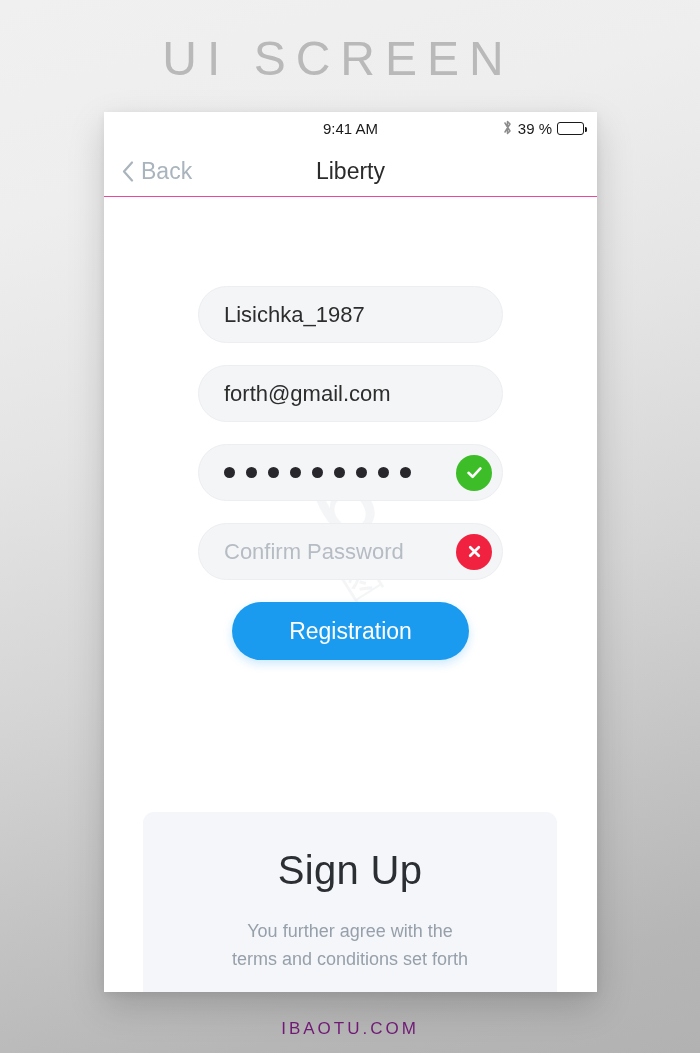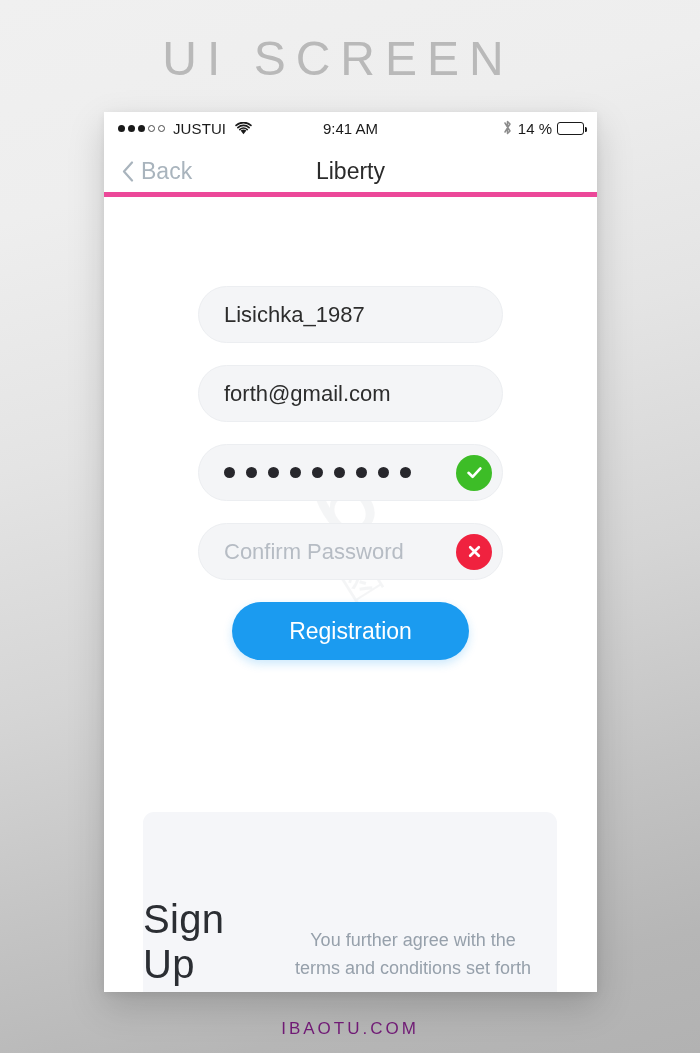--- a/index.html
+++ b/index.html
@@ -64,21 +64,21 @@
   .battery::after{
     content:""; position:absolute; right:-4px; top:3.5px;
     width:2.4px; height:5px; background:#1a1a1a; border-radius:0 1.5px 1.5px 0;
   }
   .battery-fill{ height:100%; background:#1a1a1a; border-radius:1px; }
 
   
   .navbar{
     position:relative; height:52px; width:100%;
     background:#ffffff;
-    border-bottom:5px solid #ec4899;
+    border-bottom:1px solid #ec4899;
     text-decoration:underline;
   }
   .back{
     position:absolute; left:18px; top:0; height:52px;
     display:flex; align-items:center; gap:7px;
     color:#a9b4bd; font-size:23px; cursor:pointer;
   }
   .chev{ display:flex; align-items:center; }
   .nav-title{
     position:absolute; left:0; top:0; width:100%; height:52px;
@@ -135,21 +135,21 @@
     color:#ffffff; font-size:23px;
     font-family:"Liberation Sans", sans-serif;
     cursor:pointer;
     box-shadow:0 4px 10px rgba(27,155,240,.22);
   }
 
   .signup-card{
     position:absolute; left:39px; top:615px;
     width:414px; height:223px;
     background:#f5f6f9; border-radius:11px;
-    display:flex; align-items:center;
+    display:flex; flex-direction:column; align-items:center;
     padding-top:36px;
   }
   .signup-title{ font-size:40px; color:#2b2e33; font-weight:400; letter-spacing:.3px; }
   .signup-body{
     margin-top:24px; text-align:center;
     font-size:18px; line-height:28px; color:#96a0ab;
     width:330px;
   }
 
   
@@ -160,46 +160,28 @@
   }
 </style>
 </head>
 <body>
 
 <div class="page-title">UI SCREEN</div>
 
 <div class="phone">
 
   <div class="statusbar">
-    <div class="sb-left">
-      <span class="dots">
-        <i class="dot"></i>
-          <i class="dot"></i>
-          <i class="dot"></i>
-          <i class="dot hollow"></i>
-          <i class="dot hollow"></i>
-      </span>
-      <span class="carrier">JUSTUI</span>
-      <span class="wifi">
-        <svg width="17" height="13" viewBox="0 0 17 13">
-          <path d="M8.5 12.2 L5.6 8.6 a4.7 4.7 0 0 1 5.8 0 Z" fill="#1a1a1a"></path>
-          <path d="M2.9 5.6 a8.4 8.4 0 0 1 11.2 0" stroke="#1a1a1a" stroke-width="1.7" fill="none" stroke-linecap="round"></path>
-          <path d="M4.7 7.6 a6 6 0 0 1 7.6 0" stroke="#1a1a1a" stroke-width="1.6" fill="none" stroke-linecap="round"></path>
-          <path d="M1.1 3.4 a11 11 0 0 1 14.8 0" stroke="#1a1a1a" stroke-width="1.7" fill="none" stroke-linecap="round"></path>
-        </svg>
-      </span>
-    </div>
     <div class="sb-center">9:41 AM</div>
     <div class="sb-right">
       <span>
         <svg width="11" height="17" viewBox="0 0 11 17">
           <path d="M3 4 L8 12 L5.5 14.5 L5.5 2.5 L8 5 L3 13" stroke="#8c8c8c" stroke-width="1.5" fill="none" stroke-linejoin="round" stroke-linecap="round"></path>
         </svg>
       </span>
-      <span class="batt-pct">14 %</span>
+      <span class="batt-pct">39 %</span>
       <span class="battery">
         <span class="battery-fill" id="batt-fill" style="width: 42%;"></span>
       </span>
     </div>
   </div>
 
   <div class="navbar">
     <div class="back">
       <span class="chev">
         <svg width="12" height="21" viewBox="0 0 12 21">

